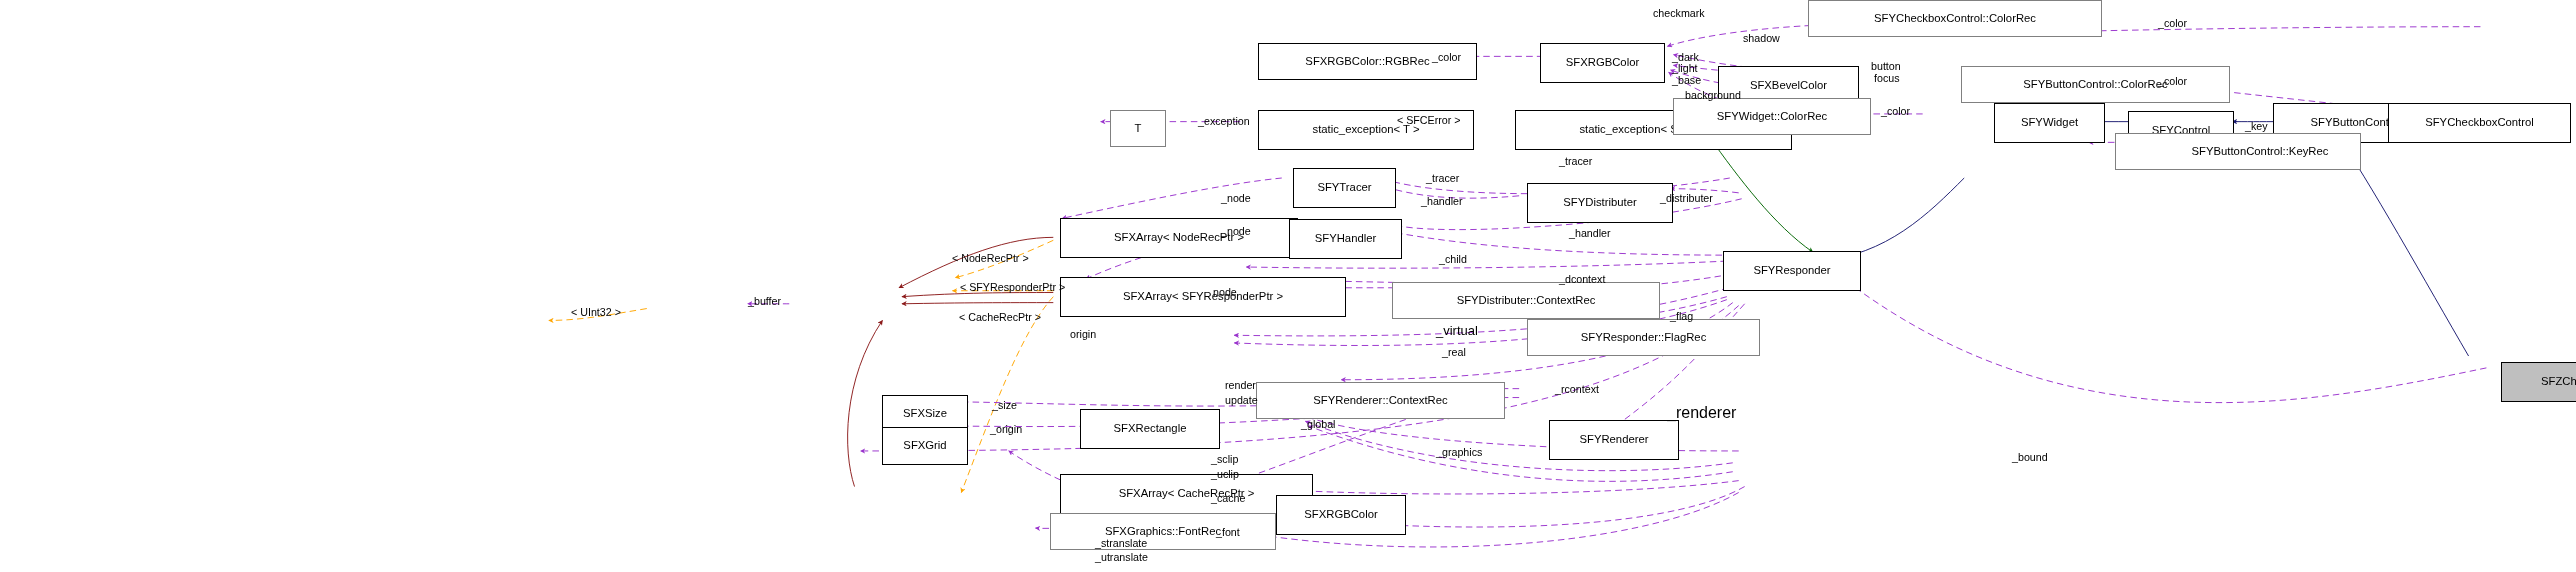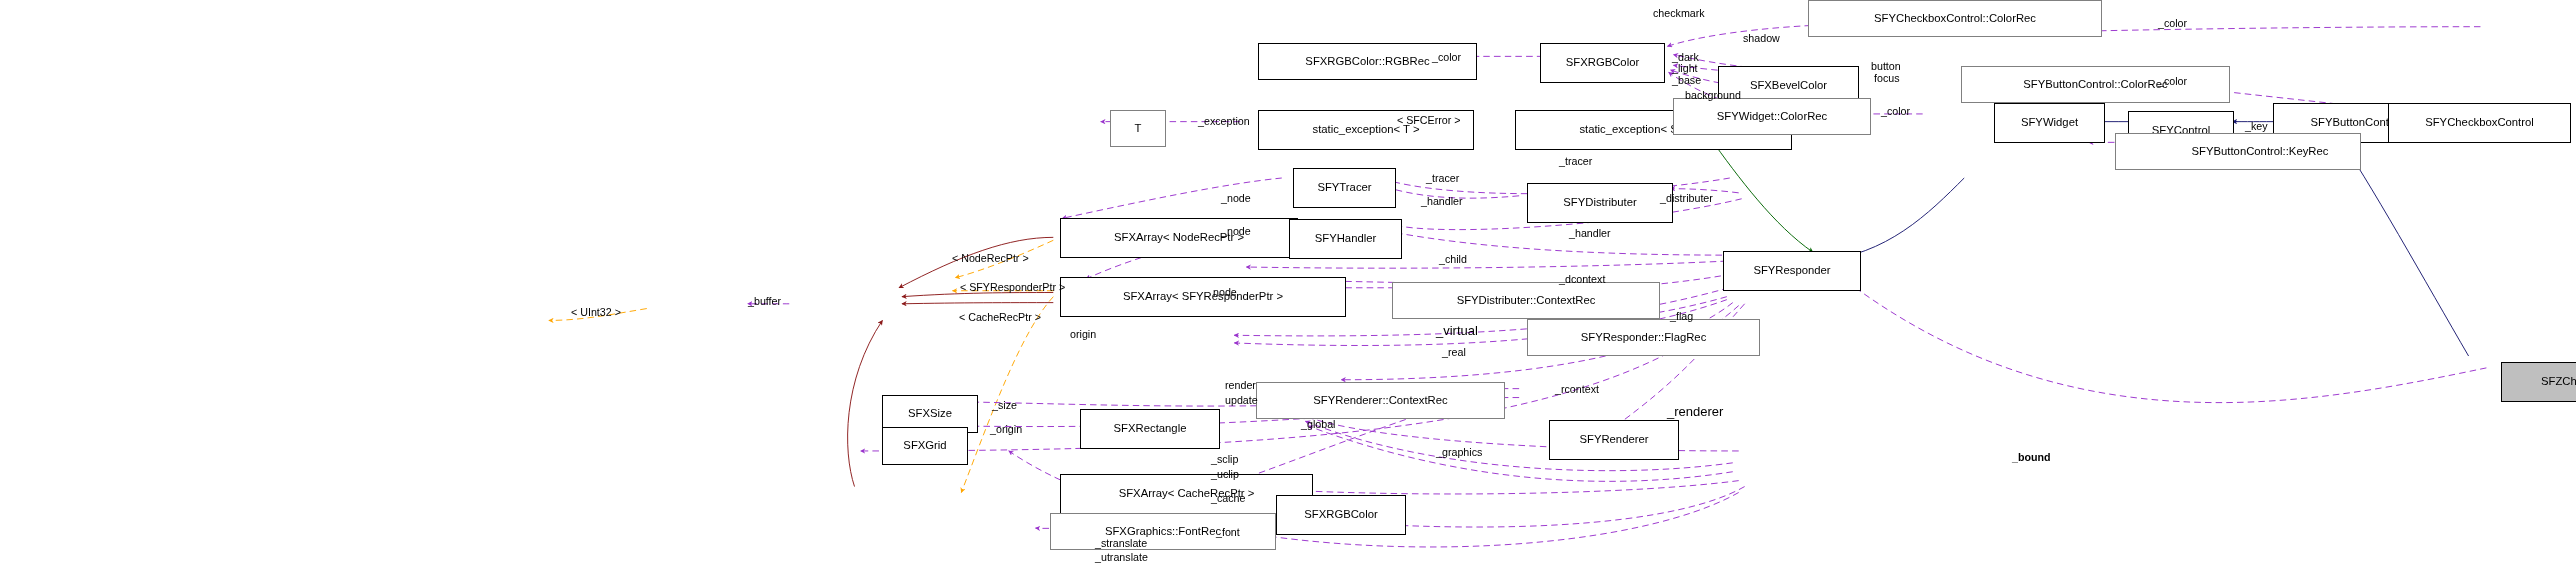--- a/index.html
+++ b/index.html
@@ -141,21 +141,21 @@
 
         <path d="M4190,620 C3900,680 3500,760 3120,480"></path>
       </g>
     </g>
   </svg>
 
   <div id="node-layer">
       <div class="node" style="left: 1060px; top: 218px; width: 238px; height: 40px; font-size: 11.3px;">SFXArray&lt; NodeRecPtr &gt;</div>
       <div class="node" style="left: 1060px; top: 277px; width: 286px; height: 40px; font-size: 11.3px;">SFXArray&lt; SFYResponderPtr &gt;</div>
       <div class="node" style="left: 1060px; top: 474px; width: 253px; height: 40px; font-size: 11.3px;">SFXArray&lt; CacheRecPtr &gt;</div>
-      <div class="node" style="left: 882px; top: 395px; width: 96px; height: 38px; font-size: 11.3px;">SFXSize</div>
+      <div class="node" style="left: 882px; top: 395px; width: 86px; height: 38px; font-size: 11.3px;">SFXSize</div>
       <div class="node" style="left: 882px; top: 427px; width: 86px; height: 38px; font-size: 11.3px;">SFXGrid</div>
       <div class="node" style="left: 1080px; top: 409px; width: 140px; height: 40px; font-size: 11.3px;">SFXRectangle</div>
       <div class="node gray" style="left: 1050px; top: 513px; width: 226px; height: 37px; font-size: 11.3px;">SFXGraphics::FontRec</div>
       <div class="node" style="left: 1276px; top: 495px; width: 130px; height: 40px; font-size: 11.3px;">SFXRGBColor</div>
       <div class="node gray" style="left: 1256px; top: 382px; width: 249px; height: 37px; font-size: 11.3px;">SFYRenderer::ContextRec</div>
       <div class="node" style="left: 1549px; top: 420px; width: 130px; height: 40px; font-size: 11.3px;">SFYRenderer</div>
       <div class="node" style="left: 1293px; top: 168px; width: 103px; height: 40px; font-size: 11.3px;">SFYTracer</div>
       <div class="node" style="left: 1289px; top: 219px; width: 113px; height: 40px; font-size: 11.3px;">SFYHandler</div>
       <div class="node" style="left: 1527px; top: 183px; width: 146px; height: 40px; font-size: 11.3px;">SFYDistributer</div>
       <div class="node gray" style="left: 1392px; top: 282px; width: 268px; height: 37px; font-size: 11.3px;">SFYDistributer::ContextRec</div>
@@ -190,21 +190,21 @@
       <div class="elabel" style="left: 1559px; top: 156px; font-size: 10.7px;">_tracer</div>
       <div class="elabel" style="left: 1421px; top: 196px; font-size: 10.7px;">_handler</div>
       <div class="elabel" style="left: 1569px; top: 228px; font-size: 10.7px;">_handler</div>
       <div class="elabel" style="left: 1660px; top: 193px; font-size: 10.7px;">_distributer</div>
       <div class="elabel" style="left: 1439px; top: 254px; font-size: 10.7px;">_child</div>
       <div class="elabel" style="left: 1559px; top: 274px; font-size: 10.7px;">_dcontext</div>
       <div class="elabel" style="left: 1670px; top: 311px; font-size: 10.7px;">_flag</div>
       <div class="elabel" style="left: 1436px; top: 324px; font-size: 13px;">_virtual</div>
       <div class="elabel" style="left: 1442px; top: 347px; font-size: 10.7px;">_real</div>
       <div class="elabel" style="left: 1555px; top: 384px; font-size: 10.7px;">_rcontext</div>
-      <div class="elabel" style="left: 1667px; top: 405px; font-size: 13px;">_renderer</div>
+      <div class="elabel" style="left: 1667px; top: 405px; font-size: 16px;">_renderer</div>
       <div class="elabel" style="left: 1436px; top: 447px; font-size: 10.7px;">_graphics</div>
       <div class="elabel" style="left: 1225px; top: 380px; font-size: 10.7px;">render</div>
       <div class="elabel" style="left: 1225px; top: 395px; font-size: 10.7px;">update</div>
       <div class="elabel" style="left: 1301px; top: 419px; font-size: 10.7px;">_global</div>
       <div class="elabel" style="left: 1211px; top: 454px; font-size: 10.7px;">_sclip</div>
       <div class="elabel" style="left: 1211px; top: 469px; font-size: 10.7px;">_uclip</div>
       <div class="elabel" style="left: 1211px; top: 493px; font-size: 10.7px;">_cache</div>
       <div class="elabel" style="left: 1216px; top: 527px; font-size: 10.7px;">_font</div>
       <div class="elabel" style="left: 1095px; top: 538px; font-size: 10.7px;">_stranslate</div>
       <div class="elabel" style="left: 1095px; top: 552px; font-size: 10.7px;">_utranslate</div>
@@ -219,17 +219,17 @@
       <div class="elabel" style="left: 1672px; top: 52px; font-size: 10.7px;">_dark</div>
       <div class="elabel" style="left: 1672px; top: 63px; font-size: 10.7px;">_light</div>
       <div class="elabel" style="left: 1672px; top: 75px; font-size: 10.7px;">_base</div>
       <div class="elabel" style="left: 1665px; top: 90px; font-size: 10.7px; padding-left: 20px;">background</div>
       <div class="elabel" style="left: 1871px; top: 61px; font-size: 10.7px;">button</div>
       <div class="elabel" style="left: 1874px; top: 73px; font-size: 10.7px;">focus</div>
       <div class="elabel" style="left: 2158px; top: 18.3px; font-size: 10.7px;">_color</div>
       <div class="elabel" style="left: 2158px; top: 76px; font-size: 10.7px;">_color</div>
       <div class="elabel" style="left: 1881px; top: 106px; font-size: 10.7px;">_color</div>
       <div class="elabel" style="left: 2245px; top: 121px; font-size: 10.7px;">_key</div>
-      <div class="elabel" style="left: 2012px; top: 452px; font-size: 10.7px; font-weight: bold;">_bound</div>
+      <div class="elabel" style="left: 2012px; top: 452px; font-size: 10.7px;">_bound</div>
     </div>
 
 </div>
 
 
 </body></html>

